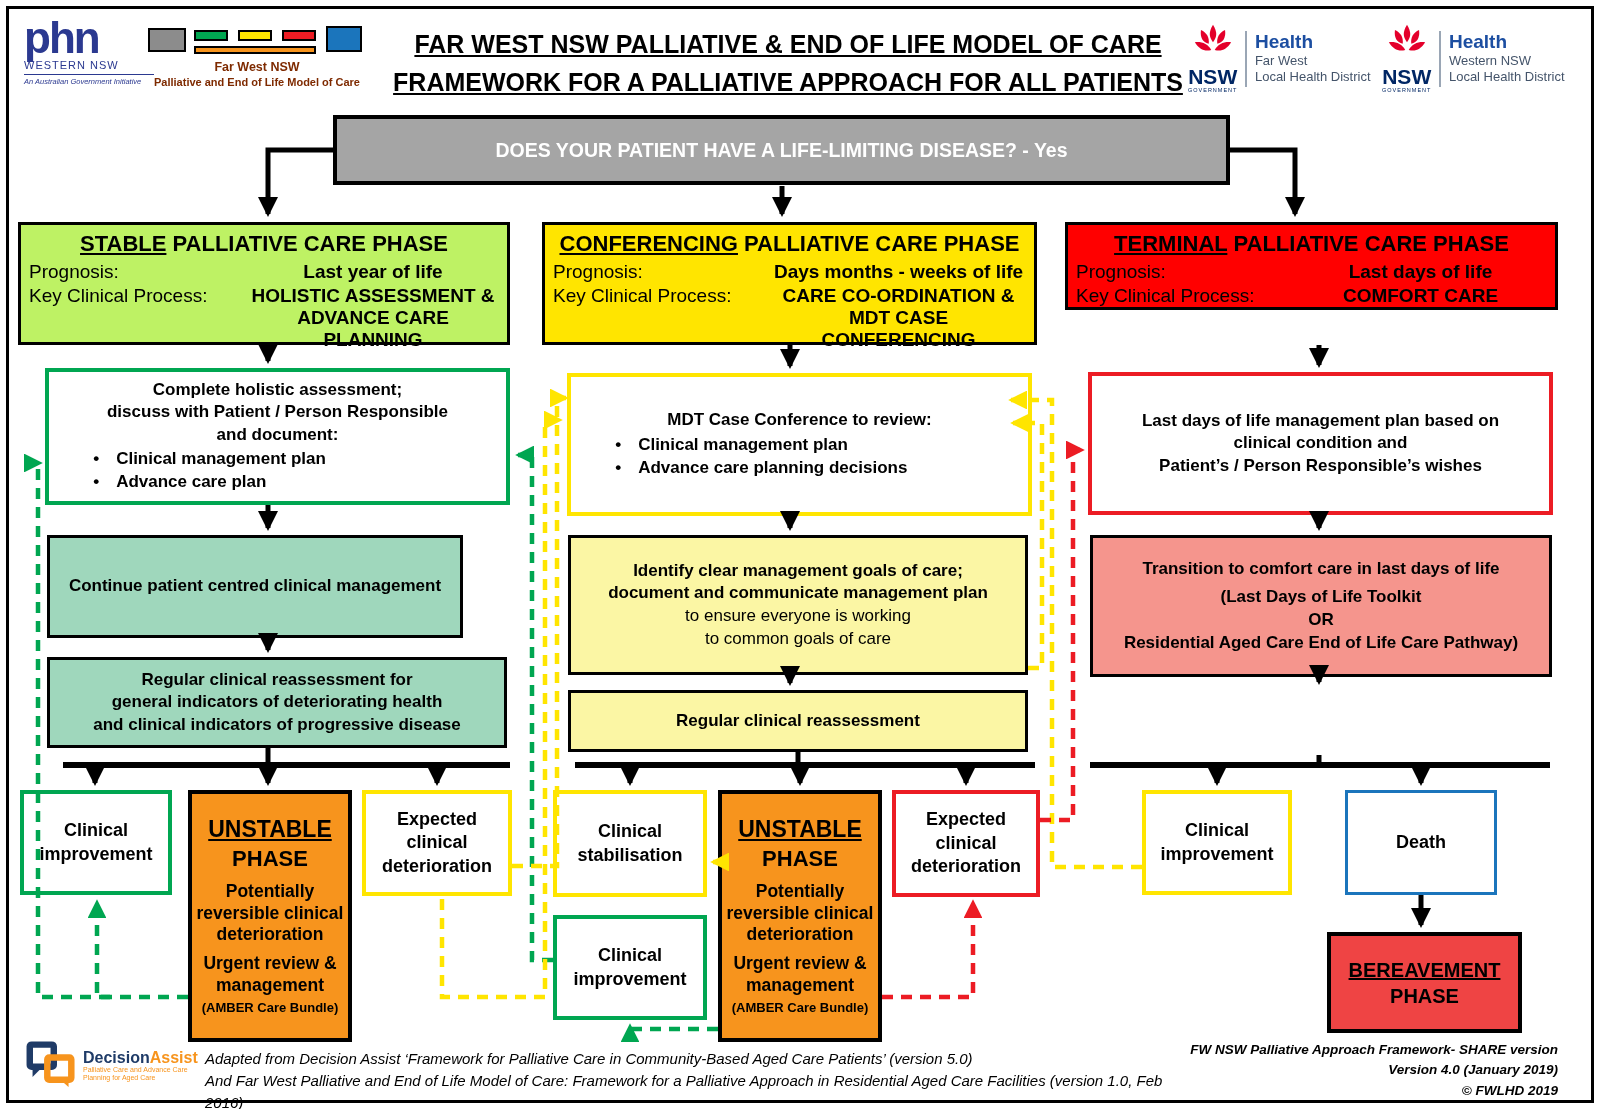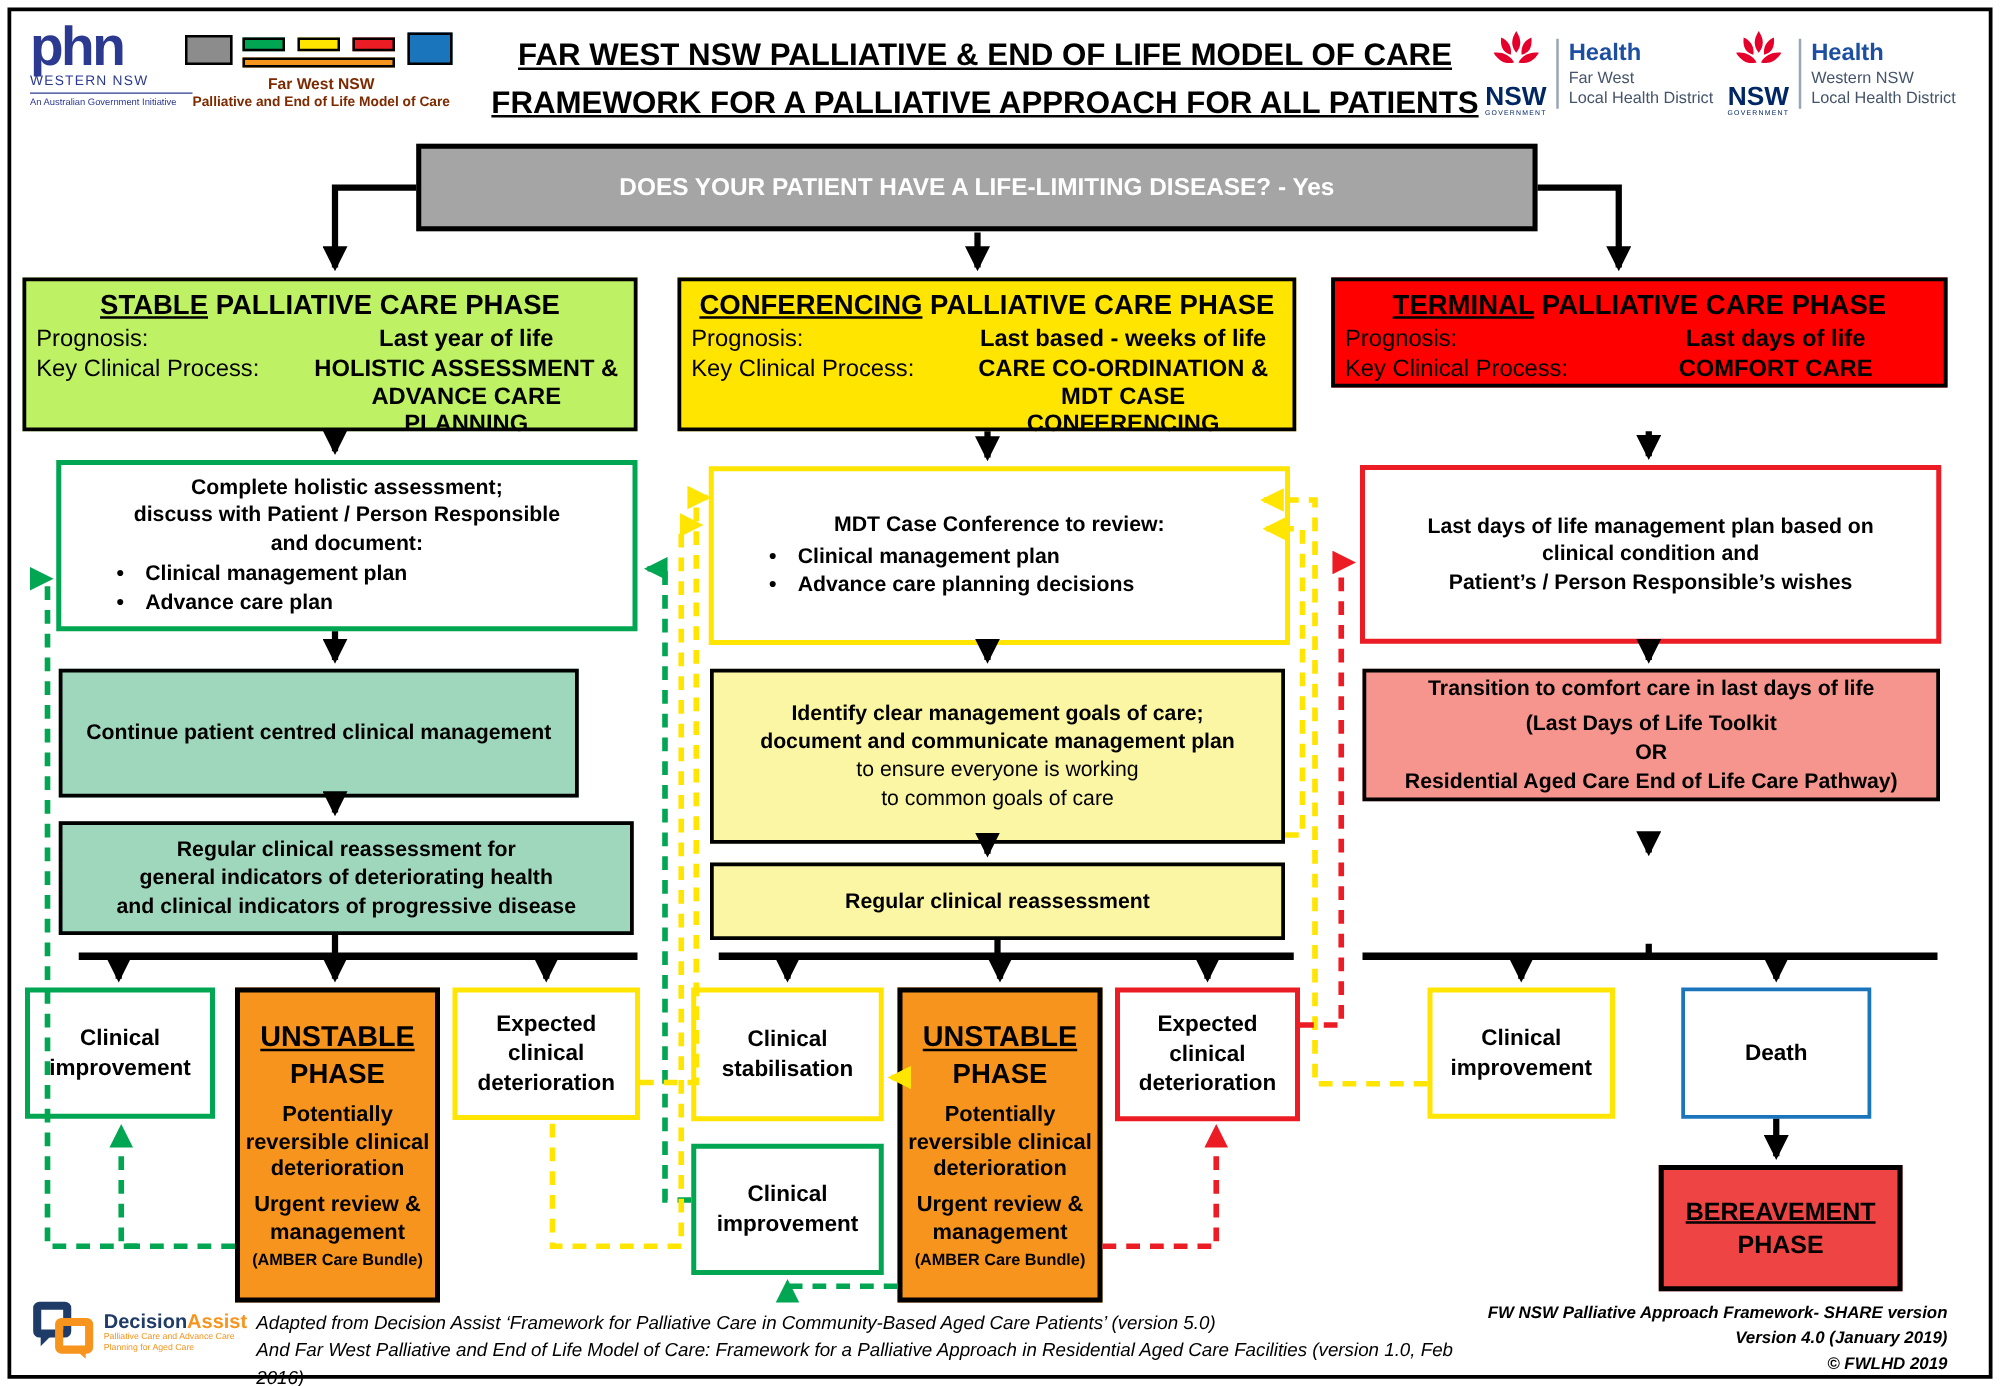--- a/index.html
+++ b/index.html
@@ -39,21 +39,21 @@
   .un-sub{font-size:22px;}
   .un-body{font-size:17.5px;margin-top:8px;line-height:1.22;}
   .un-note{font-size:13px;margin-top:4px;}
   
   .title-block{position:absolute;text-align:center;font-weight:bold;font-size:25px;line-height:1.5;}
   .title-block div{text-decoration:underline;}
   .q-box{font-size:19.5px;line-height:1.55;}
   .phn-brand{font-size:44px;font-weight:bold;color:#2B3990;line-height:0.9;letter-spacing:-2px;}
   .phn-region{font-size:11px;color:#2B3990;letter-spacing:1px;margin-top:1px;}
   .phn-line{height:1px;background:#2B3990;margin:3px 0 2px 0;}
-  .phn-tag{font-size:7.5px;color:#2B3990;}
+  .phn-tag{font-size:7.5px;color:#2B3990;font-style:italic;}
   .ml-text1{font-size:12.5px;font-weight:bold;color:#7E2A00;text-align:center;margin-top:4px;}
   .ml-text2{font-size:11px;font-weight:bold;color:#7E2A00;text-align:center;}
   .nsw-logo{display:flex;gap:8px;align-items:center;}
   .nsw-left{display:flex;flex-direction:column;align-items:center;}
   .nsw-word{font-size:21px;font-weight:bold;color:#002664;line-height:1;}
   .nsw-gov{font-size:5.5px;color:#002664;letter-spacing:1px;}
   .nsw-div{width:1.5px;height:56px;background:#9aa6b5;}
   .nsw-right{display:flex;flex-direction:column;text-align:left;}
   .nsw-health{font-size:19px;font-weight:bold;color:#1C4EA1;line-height:1.15;}
   .nsw-sub{font-size:13px;color:#44546A;line-height:1.25;}
@@ -154,21 +154,21 @@
       <div class="pl">Key Clinical Process:</div>
       <div class="pv pre">HOLISTIC ASSESSMENT &amp;
 ADVANCE CARE PLANNING</div>
     </div>
   </div>
 
   <div class="phase-head" style="left:542px;top:222px;width:495px;height:123px;background:#FFE500;">
     <div class="phase-title"><span class="u">CONFERENCING</span><span> PALLIATIVE CARE PHASE</span></div>
     <div class="phase-grid">
       <div class="pl">Prognosis:</div>
-      <div class="pv">Last based - weeks of life</div>
+      <div class="pv">Days months - weeks of life</div>
       <div class="pl">Key Clinical Process:</div>
       <div class="pv pre">CARE CO-ORDINATION &amp;
 MDT CASE CONFERENCING</div>
     </div>
   </div>
 
   <div class="phase-head" style="left:1065px;top:222px;width:493px;height:88px;background:#FF0000;">
     <div class="phase-title"><span class="u">TERMINAL</span><span> PALLIATIVE CARE PHASE</span></div>
     <div class="phase-grid">
       <div class="pl">Prognosis:</div>
@@ -261,21 +261,21 @@
   <div class="node b-red outcome pre" style="left:892px;top:790px;width:148px;height:107px;">Expected
 clinical
 deterioration</div>
 
   <div class="node b-red box-text" style="left:1088px;top:372px;width:465px;height:143px;">
     <div class="pre">Last days of life management plan based on
 clinical condition and
 Patient’s / Person Responsible’s wishes</div>
   </div>
 
-  <div class="node fill-pink box-text" style="left:1090px;top:535px;width:462px;height:106px;">
+  <div class="node fill-pink box-text" style="left:1090px;top:535px;width:462px;height:142px;">
     <div>Transition to comfort care in last days of life</div>
     <div class="pre" style="margin-top:6px;">(Last Days of Life Toolkit
 OR
 Residential Aged Care End of Life Care Pathway)</div>
   </div>
 
 
   <div class="node b-yellow outcome pre" style="left:1142px;top:790px;width:150px;height:105px;">Clinical
 improvement</div>
 

